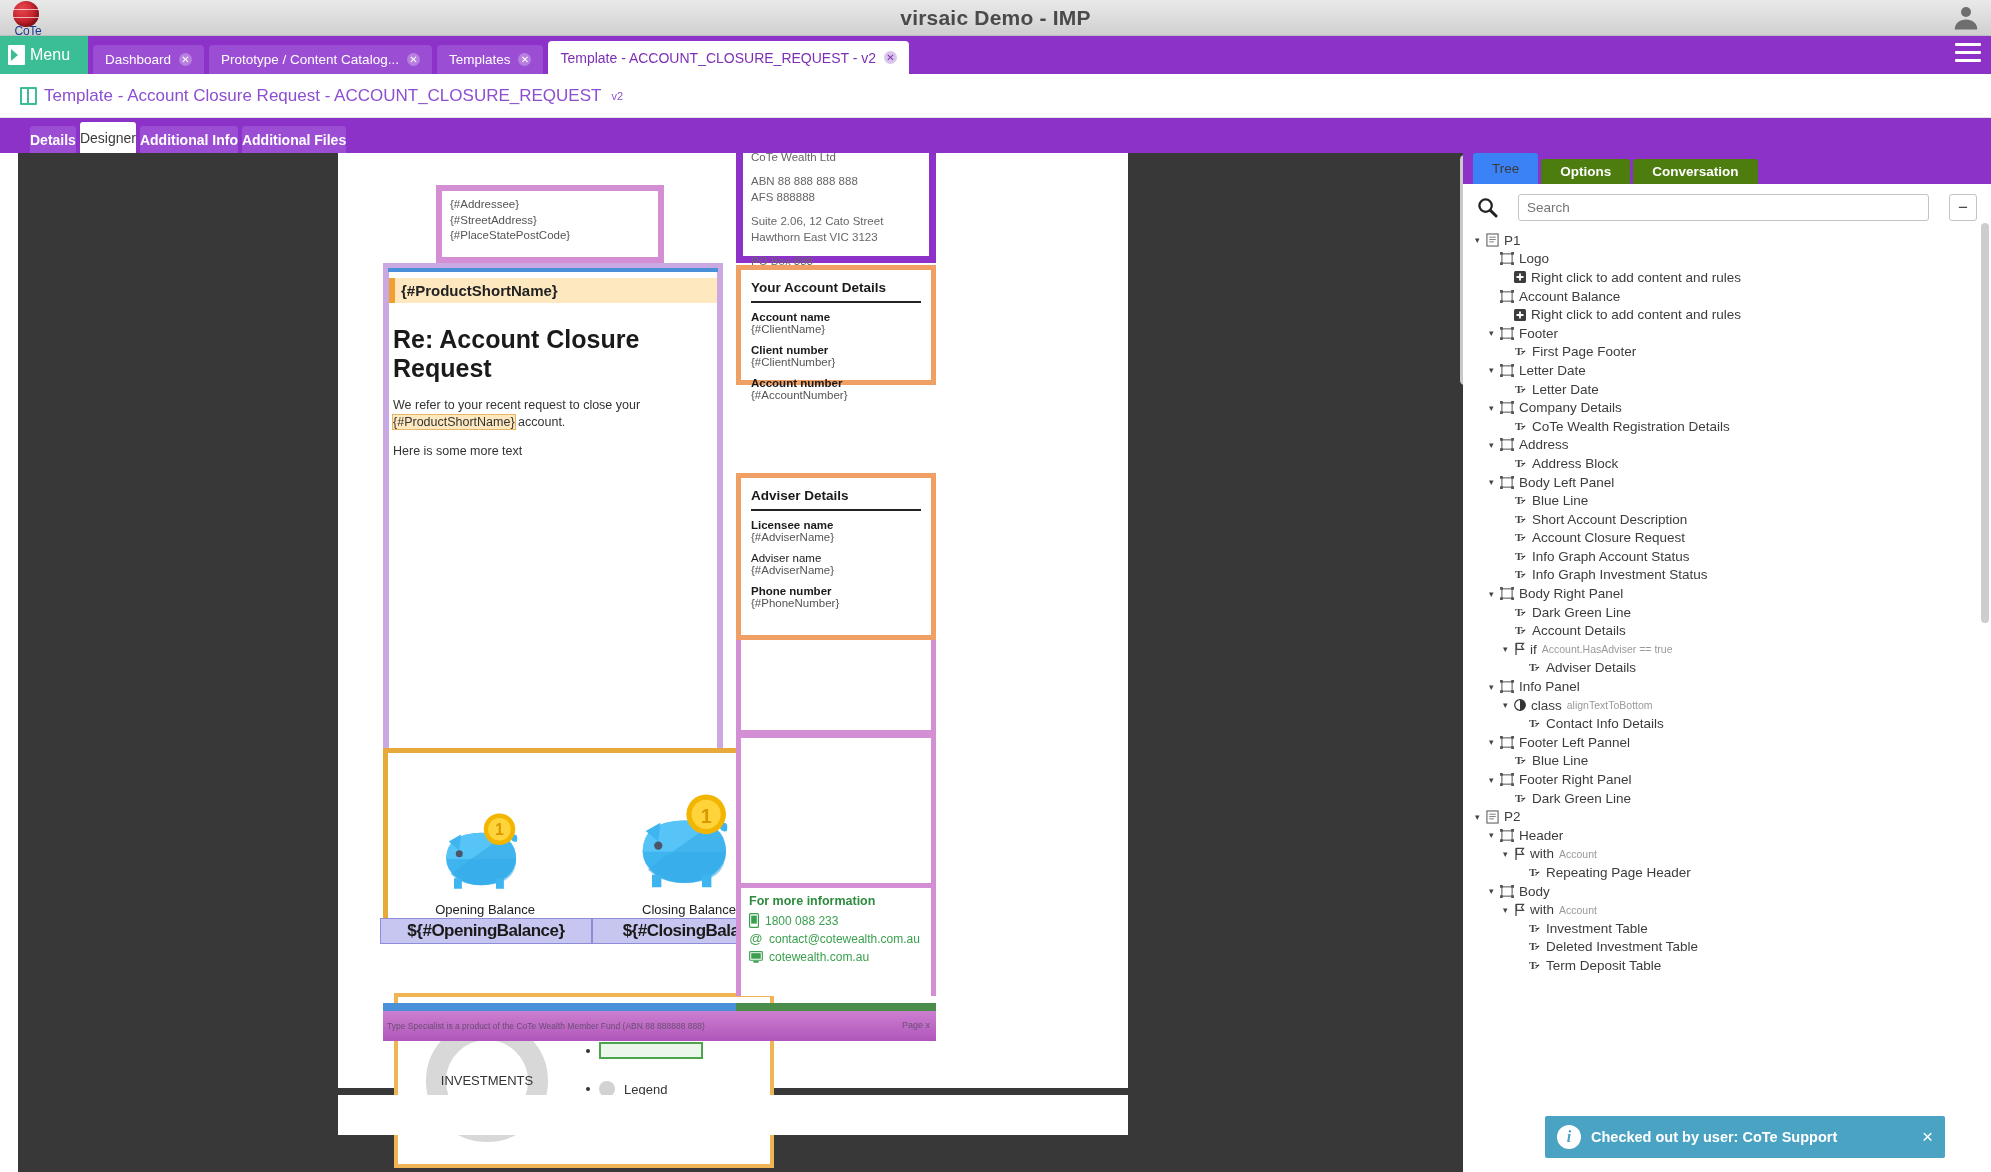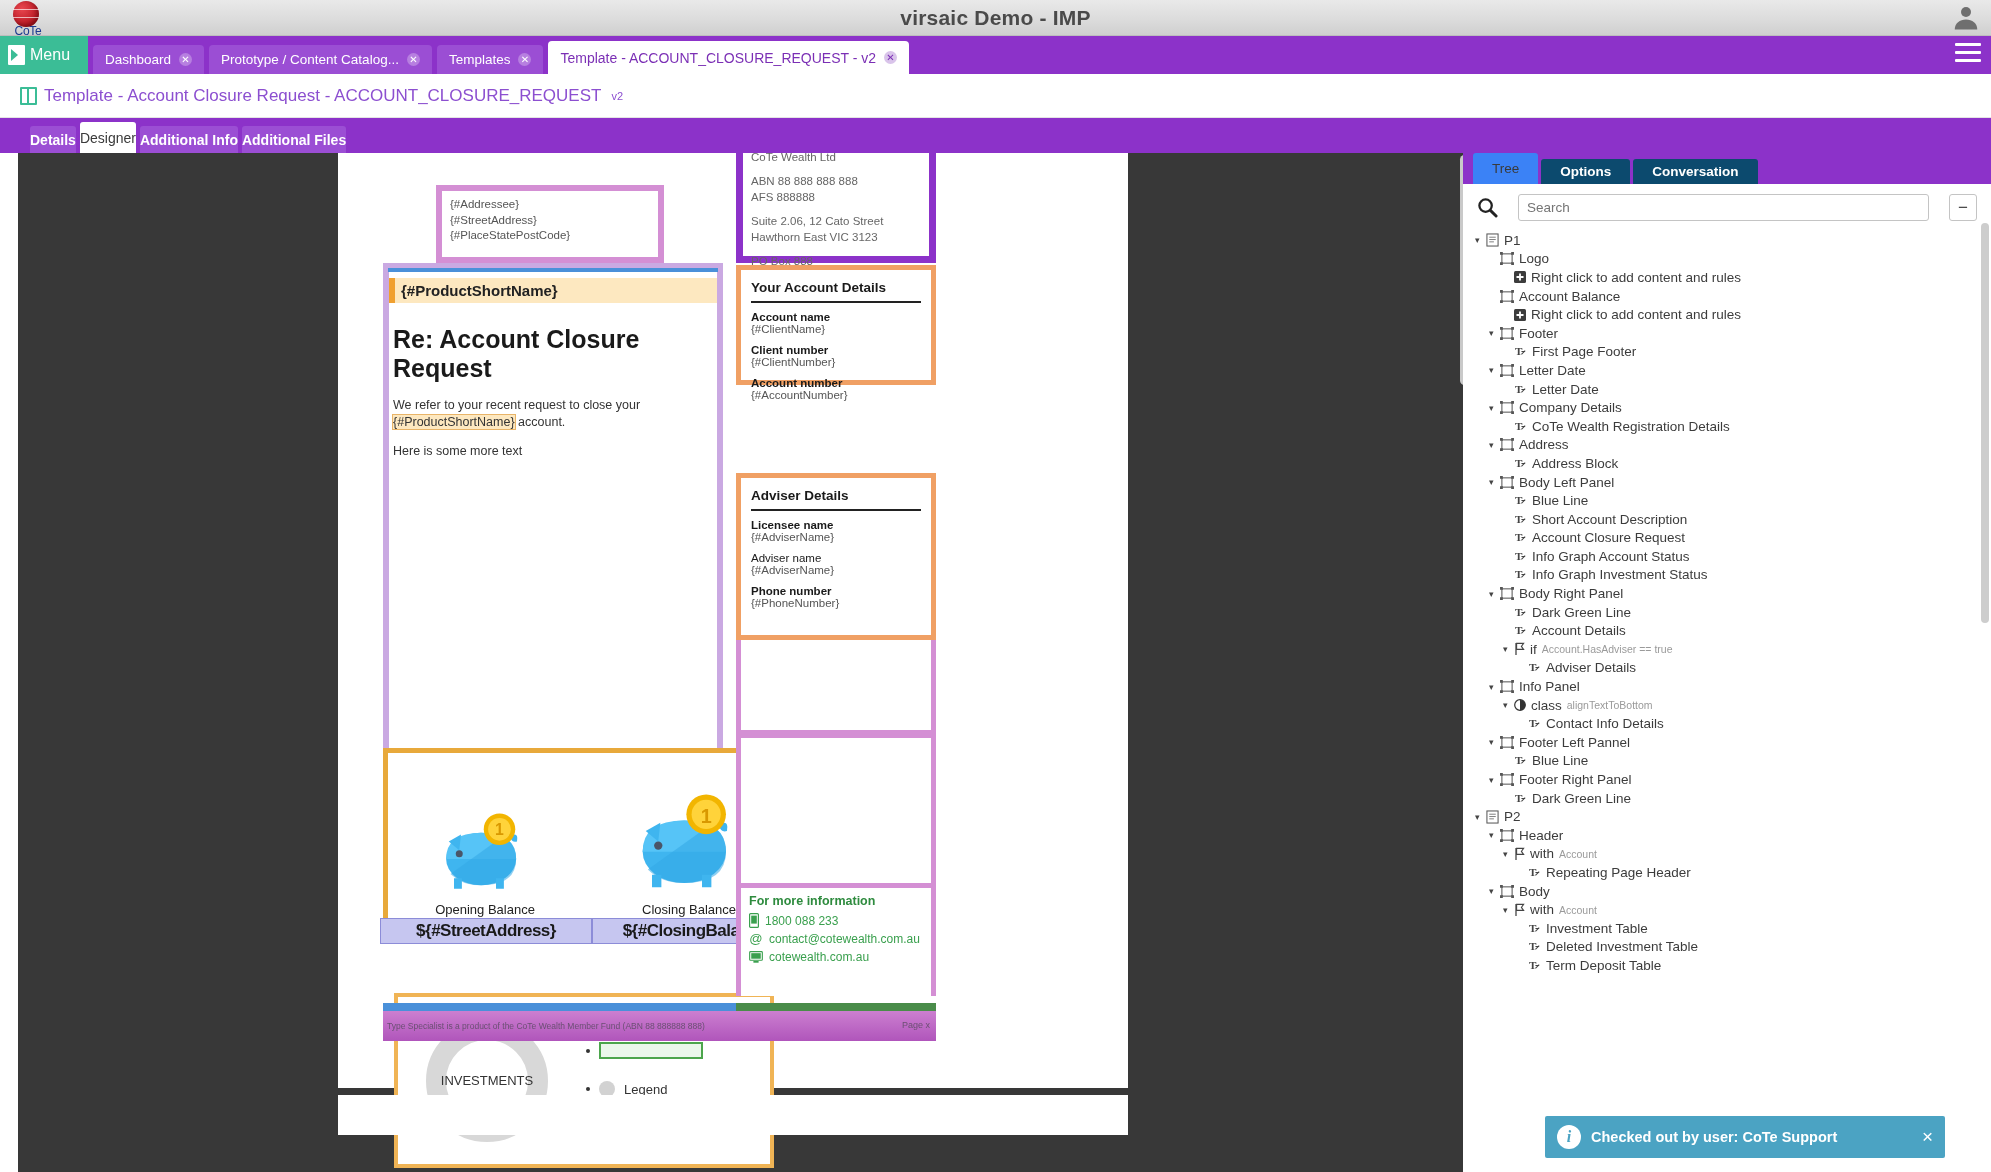--- a/index.html
+++ b/index.html
@@ -141,21 +141,21 @@
   .doc-scroll {
     position:absolute; right: 12px; top: 2px; width: 9px; height: 230px;
     background: #c9c9c9; border-radius: 5px;
   }
   
   .sidebar {
     position:absolute; left: 1463px; right: 0; top: 0; bottom: 0;
     background: #fff;
   }
   .sb-tabs { height: 31px; background:#8c32c9; display:flex; align-items:flex-end; padding-left:10px;}
-  .sbtab { height:25px; padding:0 19px; margin-right:3px; background:#0c4a6e; color:#fff;
+  .sbtab { height:25px; padding:0 19px; margin-right:3px; background:#4d7c0f; color:#fff;
            font-size:13.5px; font-weight:bold; display:flex; align-items:center;
            border-radius:3px 3px 0 0; cursor:pointer;}
   .sbtab.active { background:#3b82f6; color:#3a3a3a; height:31px; font-weight:normal;}
   .sb-search { display:flex; align-items:center; gap:20px; padding:10px 14px 8px 14px;}
   .sb-search .mag { width:21px; height:21px; }
   .sb-search input {
     flex:1; height: 27px; border:1px solid #c4c4c4; border-radius:3px;
     padding: 0 8px; font-size:13.5px; font-family:"Liberation Sans",sans-serif; color:#555;
   }
   .sb-search .minus {
@@ -460,21 +460,21 @@
               <circle cx="30" cy="52" r="4" fill="#4a5568"></circle>
               <circle cx="76" cy="22" r="19" fill="#f2b500"></circle>
               <circle cx="76" cy="22" r="14" fill="#ffd33a"></circle>
               <text x="76" y="30" font-size="19" font-weight="bold" fill="#d99800" text-anchor="middle" font-family="Liberation Sans, sans-serif">1</text>
             </svg>
             <div class="lbl">Closing Balance</div>
           </div>
         </div>
 
         <div class="bal-row">
-          <div class="bal-cell">${#StreetAddress}</div>
+          <div class="bal-cell">${#OpeningBalance}</div>
           <div class="bal-cell">${#ClosingBalance}</div>
         </div>
 
         <div class="invest-box">
           <div class="donut">
             <span>INVESTMENTS</span>
           </div>
           <div class="legend">
             <div class="row">
               <span class="dot"></span>

